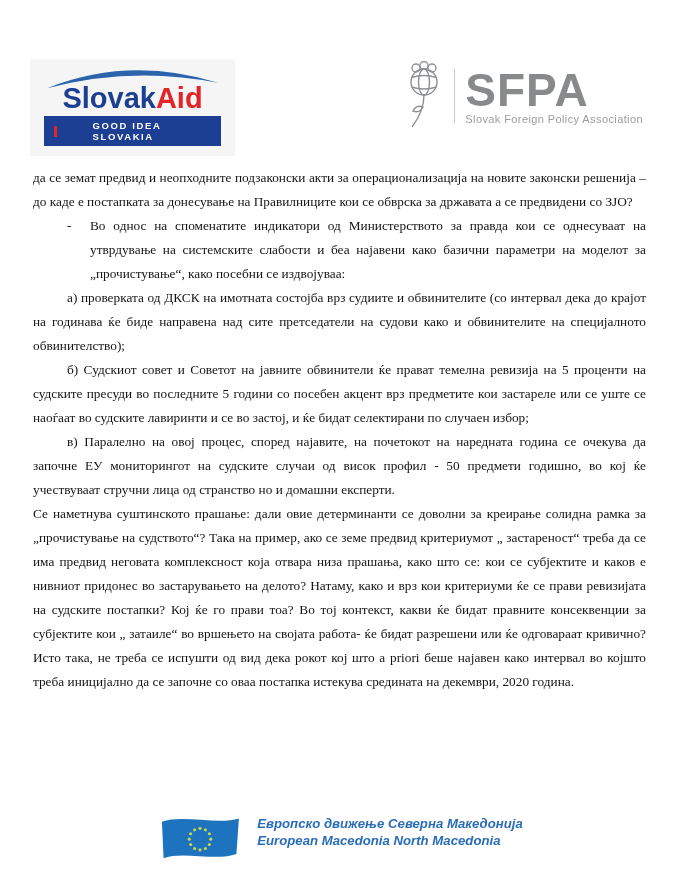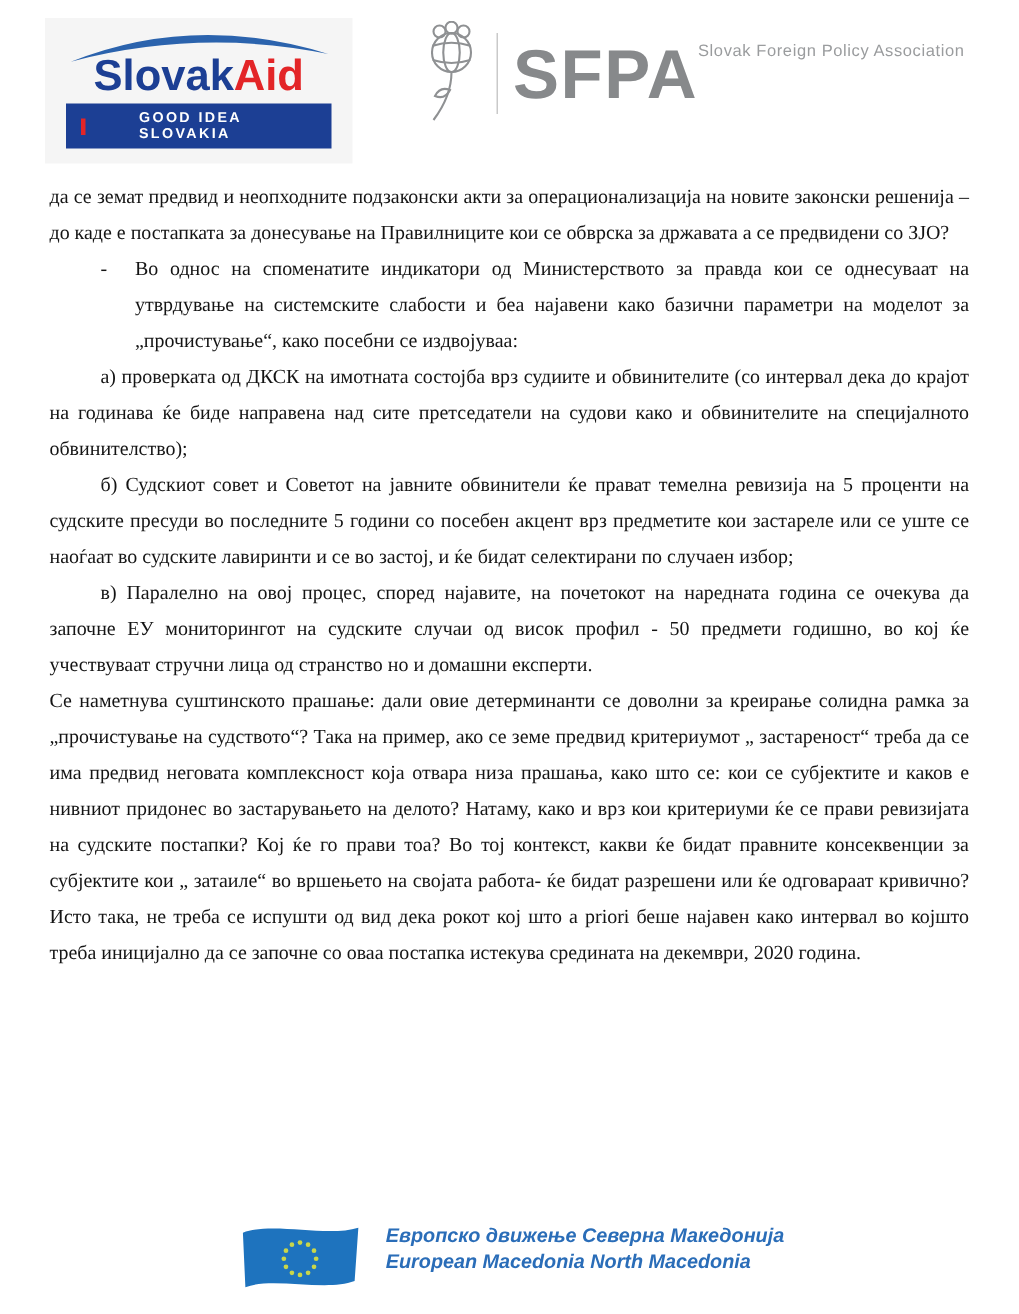--- a/index.html
+++ b/index.html
@@ -10,20 +10,21 @@
     margin: 0 auto;
     background: #ffffff;
     font-family: "Liberation Serif", serif;
     color: #141414;
     overflow: hidden;
   }
   
   .header {
     display: flex; justify-content: space-between; align-items: flex-start;
     padding: 12px 36px 0 30px;
+    margin-top: 47px;
   }
   .sa-box {
     background: #f5f5f5;
     width: 205px;
     padding: 4px 14px 10px 14px;
     display: flex; flex-direction: column; align-items: center;
   }
   .sa-arc { width: 180px; height: 26px; display: block; }
   .sa-word {
     font-family: "Liberation Sans", sans-serif;
@@ -43,21 +44,21 @@
     position: relative;
     gap: 29px;
   }
   .sa-bar-accent {
     display: inline-block; width: 3px; height: 11px;
     background: var(--sa-red, #e32527); margin-right: 7px;
   }
   .sfpa-box { display: flex; align-items: center; margin-top: 2px; }
   .sfpa-globe { width: 44px; height: 70px; display: block; }
   .sfpa-divider { width: 1px; height: 54px; background: #c9c9c9; margin: 0 10px 0 8px; }
-  .sfpa-text { display: flex; flex-direction: row; }
+  .sfpa-text { display: flex; flex-direction: column; }
   .sfpa-acronym {
     font-family: "Liberation Sans", sans-serif;
     font-weight: bold; font-size: 46px; line-height: 44px; letter-spacing: 1px;
     color: var(--sfpa-gray, #87898b);
   }
   .sfpa-sub {
     font-family: "Liberation Sans", sans-serif;
     font-size: 11px; color: #9a9c9e; letter-spacing: 0.4px; margin-top: 1px;
   }
   

